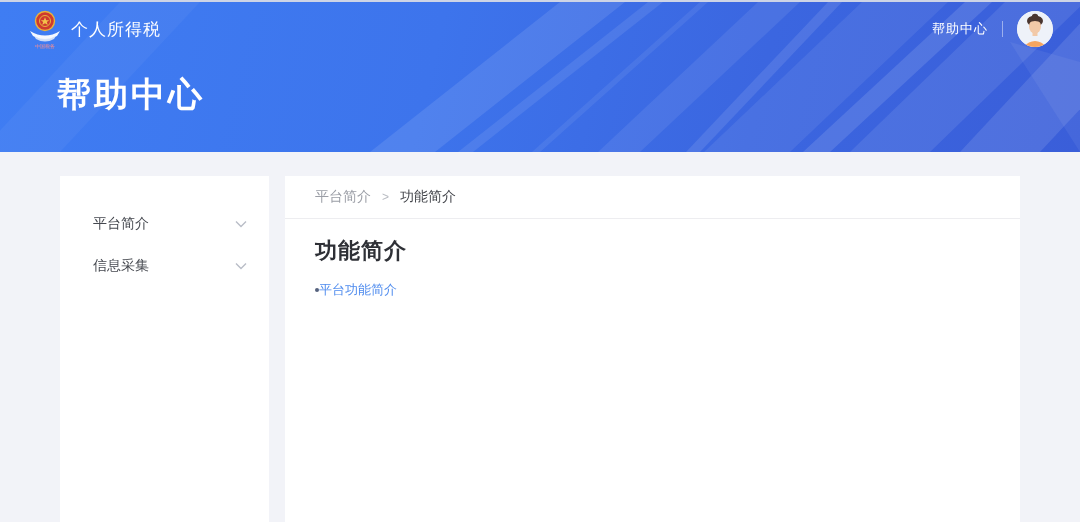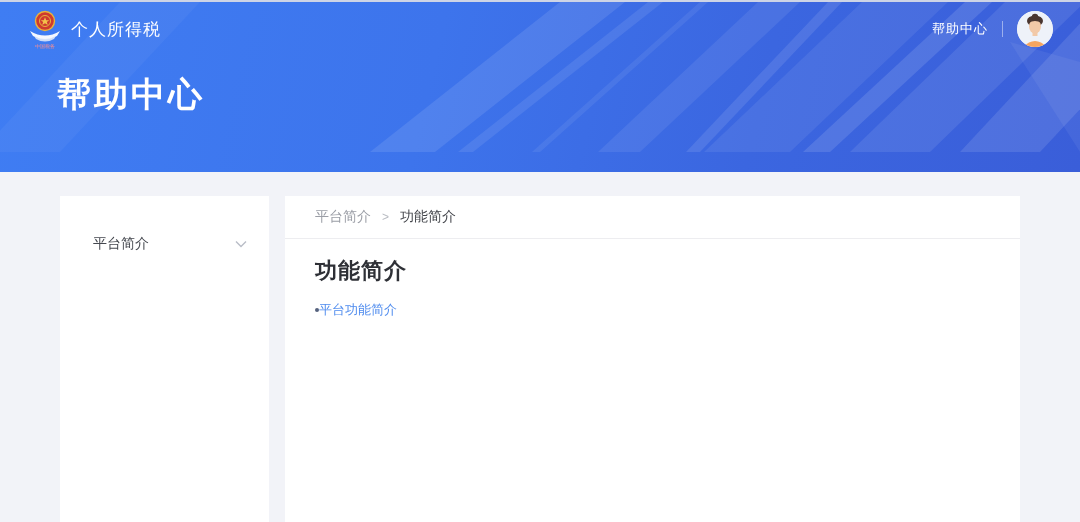--- a/index.html
+++ b/index.html
@@ -6,21 +6,21 @@
   html, body { width: 1080px; height: 522px; overflow: hidden; }
   body {
     font-family: "Liberation Sans", "DejaVu Sans", sans-serif;
     background: #f2f3f8;
   }
   .top-edge { height: 2px; background: #cdd4e6; }
 
   
   .banner {
     position: relative;
-    height: 170px;
+    height: 150px;
     background: linear-gradient(103deg, #3f7df3 0%, #3d74ec 40%, #3b66e0 70%, #3a5ed9 100%);
     overflow: hidden;
   }
   .streaks { position: absolute; left: 0; top: 0; width: 1080px; height: 150px; }
   .topbar {
     position: relative; z-index: 2;
     display: flex; justify-content: space-between; align-items: center;
     padding: 6px 27px 0 28px;
     height: 48px;
   }
@@ -141,20 +141,26 @@
 
 <div class="content" data-name="content-area">
 
   <div class="sidebar" data-name="sidebar">
     <div class="side-item" data-name="sidebar-item-platform-intro">
       <span data-name="sidebar-item-label">平台简介</span>
       <svg width="12" height="8" viewBox="0 0 12 8" data-name="chevron-down-icon">
         <polyline points="1,1.5 6,6.5 11,1.5" fill="none" stroke="#b9bdc7" stroke-width="1.4"></polyline>
       </svg>
     </div>
+    <div class="side-item" data-name="sidebar-item-info-collection">
+      <span data-name="sidebar-item-label">信息采集</span>
+      <svg width="12" height="8" viewBox="0 0 12 8" data-name="chevron-down-icon">
+        <polyline points="1,1.5 6,6.5 11,1.5" fill="none" stroke="#b9bdc7" stroke-width="1.4"></polyline>
+      </svg>
+    </div>
   </div>
 
   <div class="main" data-name="main-panel">
     <div class="crumbs" data-name="breadcrumb">
       <span class="crumb-parent" data-name="breadcrumb-parent">平台简介</span>
       <span class="crumb-sep" data-name="breadcrumb-separator-icon">&gt;</span>
       <span class="crumb-current" data-name="breadcrumb-current">功能简介</span>
     </div>
     <div class="main-body" data-name="main-body">
       <div class="page-title" data-name="page-title">功能简介</div>

